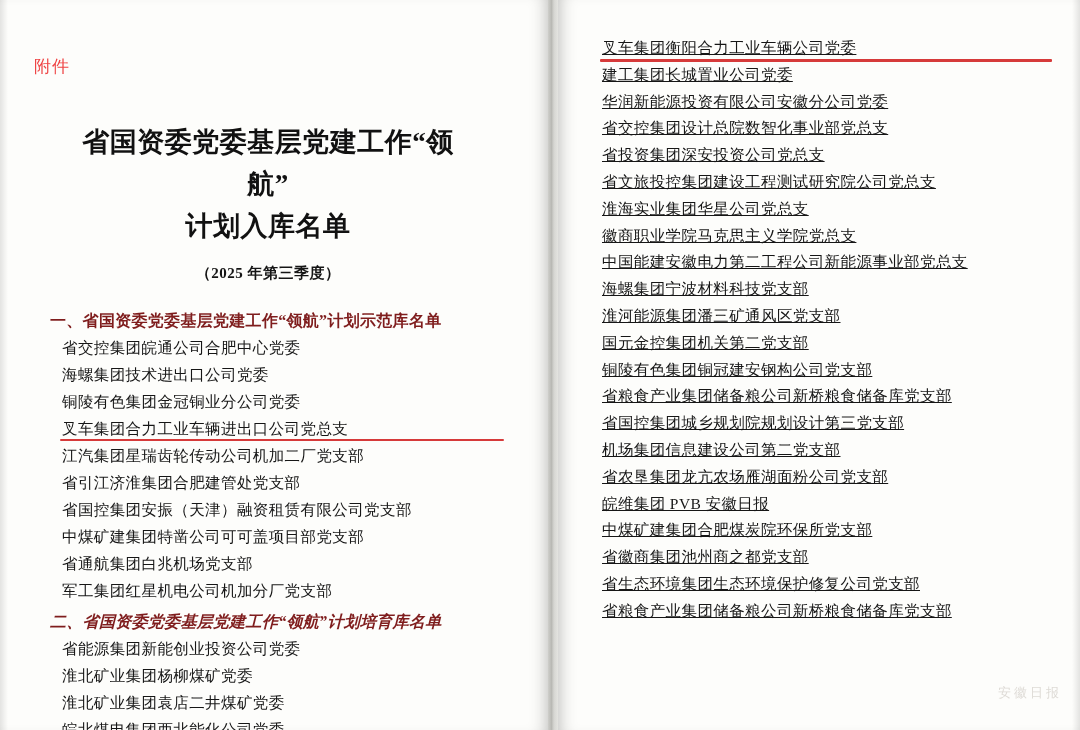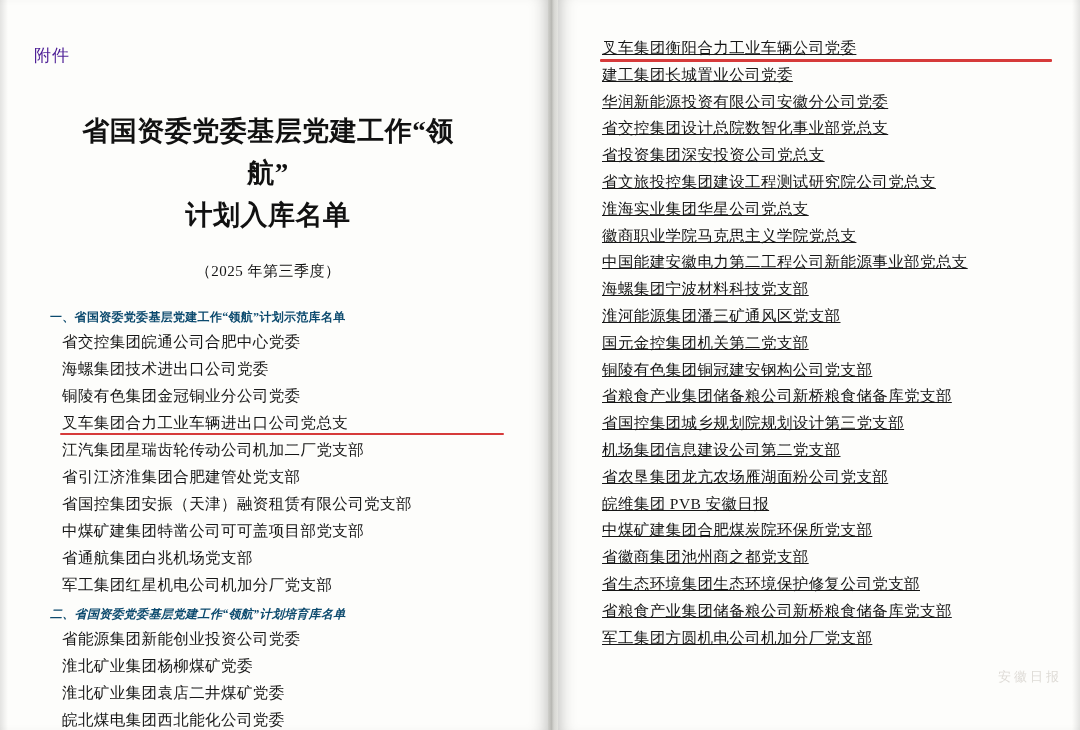--- a/index.html
+++ b/index.html
@@ -36,45 +36,46 @@
     height: 730px;
     background: linear-gradient(to right, #cfcfcb 0%, #b9b9b4 35%, #d6d6d2 60%, #e4e4e0 100%);
   }
   .page-right {
     width: 522px;
     padding: 40px 26px 0 34px;
     box-shadow: inset 14px 0 18px -14px rgba(0,0,0,0.30);
   }
   .attach-label {
     font-size: 17px;
-    color: #4c1d95;
+    color: #ef4444;
     letter-spacing: 1px;
-    margin: 0 0 44px 6px;
+    margin: 11px 0 44px 6px;
   }
   .doc-title {
     text-align: center;
     font-size: 27px;
     font-weight: bold;
     color: #111;
     letter-spacing: 0.5px;
     line-height: 1.55;
     margin: 0 auto;
     width: 400px;
   }
   .doc-subtitle {
     text-align: center;
     font-size: 15px;
     color: #151515;
-    margin-top: 25px;
+    margin-top: 16px;
     letter-spacing: 0.5px;
+    font-weight: bold;
   }
   .section-head {
-    font-size: 12px;
+    font-size: 16px;
     font-weight: bold;
-    color: #0c4a6e;
+    color: #7f1d1d;
     margin: 28px 0 8px 22px;
     letter-spacing: 0.3px;
   }
   .section-head.second {
     margin-top: 14px;
     font-style: italic;
   }
   .entry {
     position: relative;
     font-size: 15.5px;
@@ -107,21 +108,21 @@
   }
   .list-right .entry.marked::after {
     left: 8px;
     right: 2px;
     bottom: -6px;
     height: 3px;
   }
   .watermark {
     position: absolute;
     right: 18px;
-    bottom: 44px;
+    bottom: 28px;
     font-size: 13px;
     color: #dedbd6;
     letter-spacing: 3px;
     user-select: none;
   }
   .edge-shadow-left {
     position: absolute;
     top: 0; left: 0;
     width: 8px; height: 730px;
     background: linear-gradient(to right, rgba(0,0,0,0.10), rgba(0,0,0,0));
@@ -197,18 +198,17 @@
       <div class="entry">铜陵有色集团铜冠建安钢构公司党支部</div>
       <div class="entry">省粮食产业集团储备粮公司新桥粮食储备库党支部</div>
       <div class="entry">省国控集团城乡规划院规划设计第三党支部</div>
       <div class="entry">机场集团信息建设公司第二党支部</div>
       <div class="entry">省农垦集团龙亢农场雁湖面粉公司党支部</div>
       <div class="entry">皖维集团 PVB 安徽日报</div>
       <div class="entry">中煤矿建集团合肥煤炭院环保所党支部</div>
       <div class="entry">省徽商集团池州商之都党支部</div>
       <div class="entry">省生态环境集团生态环境保护修复公司党支部</div>
       <div class="entry">省粮食产业集团储备粮公司新桥粮食储备库党支部</div>
-      <div class="entry">军工集团方圆机电公司机加分厂党支部</div>
     </div>
     <div class="watermark">安徽日报</div>
   </div>
 
 </div>
 
 </body></html>

